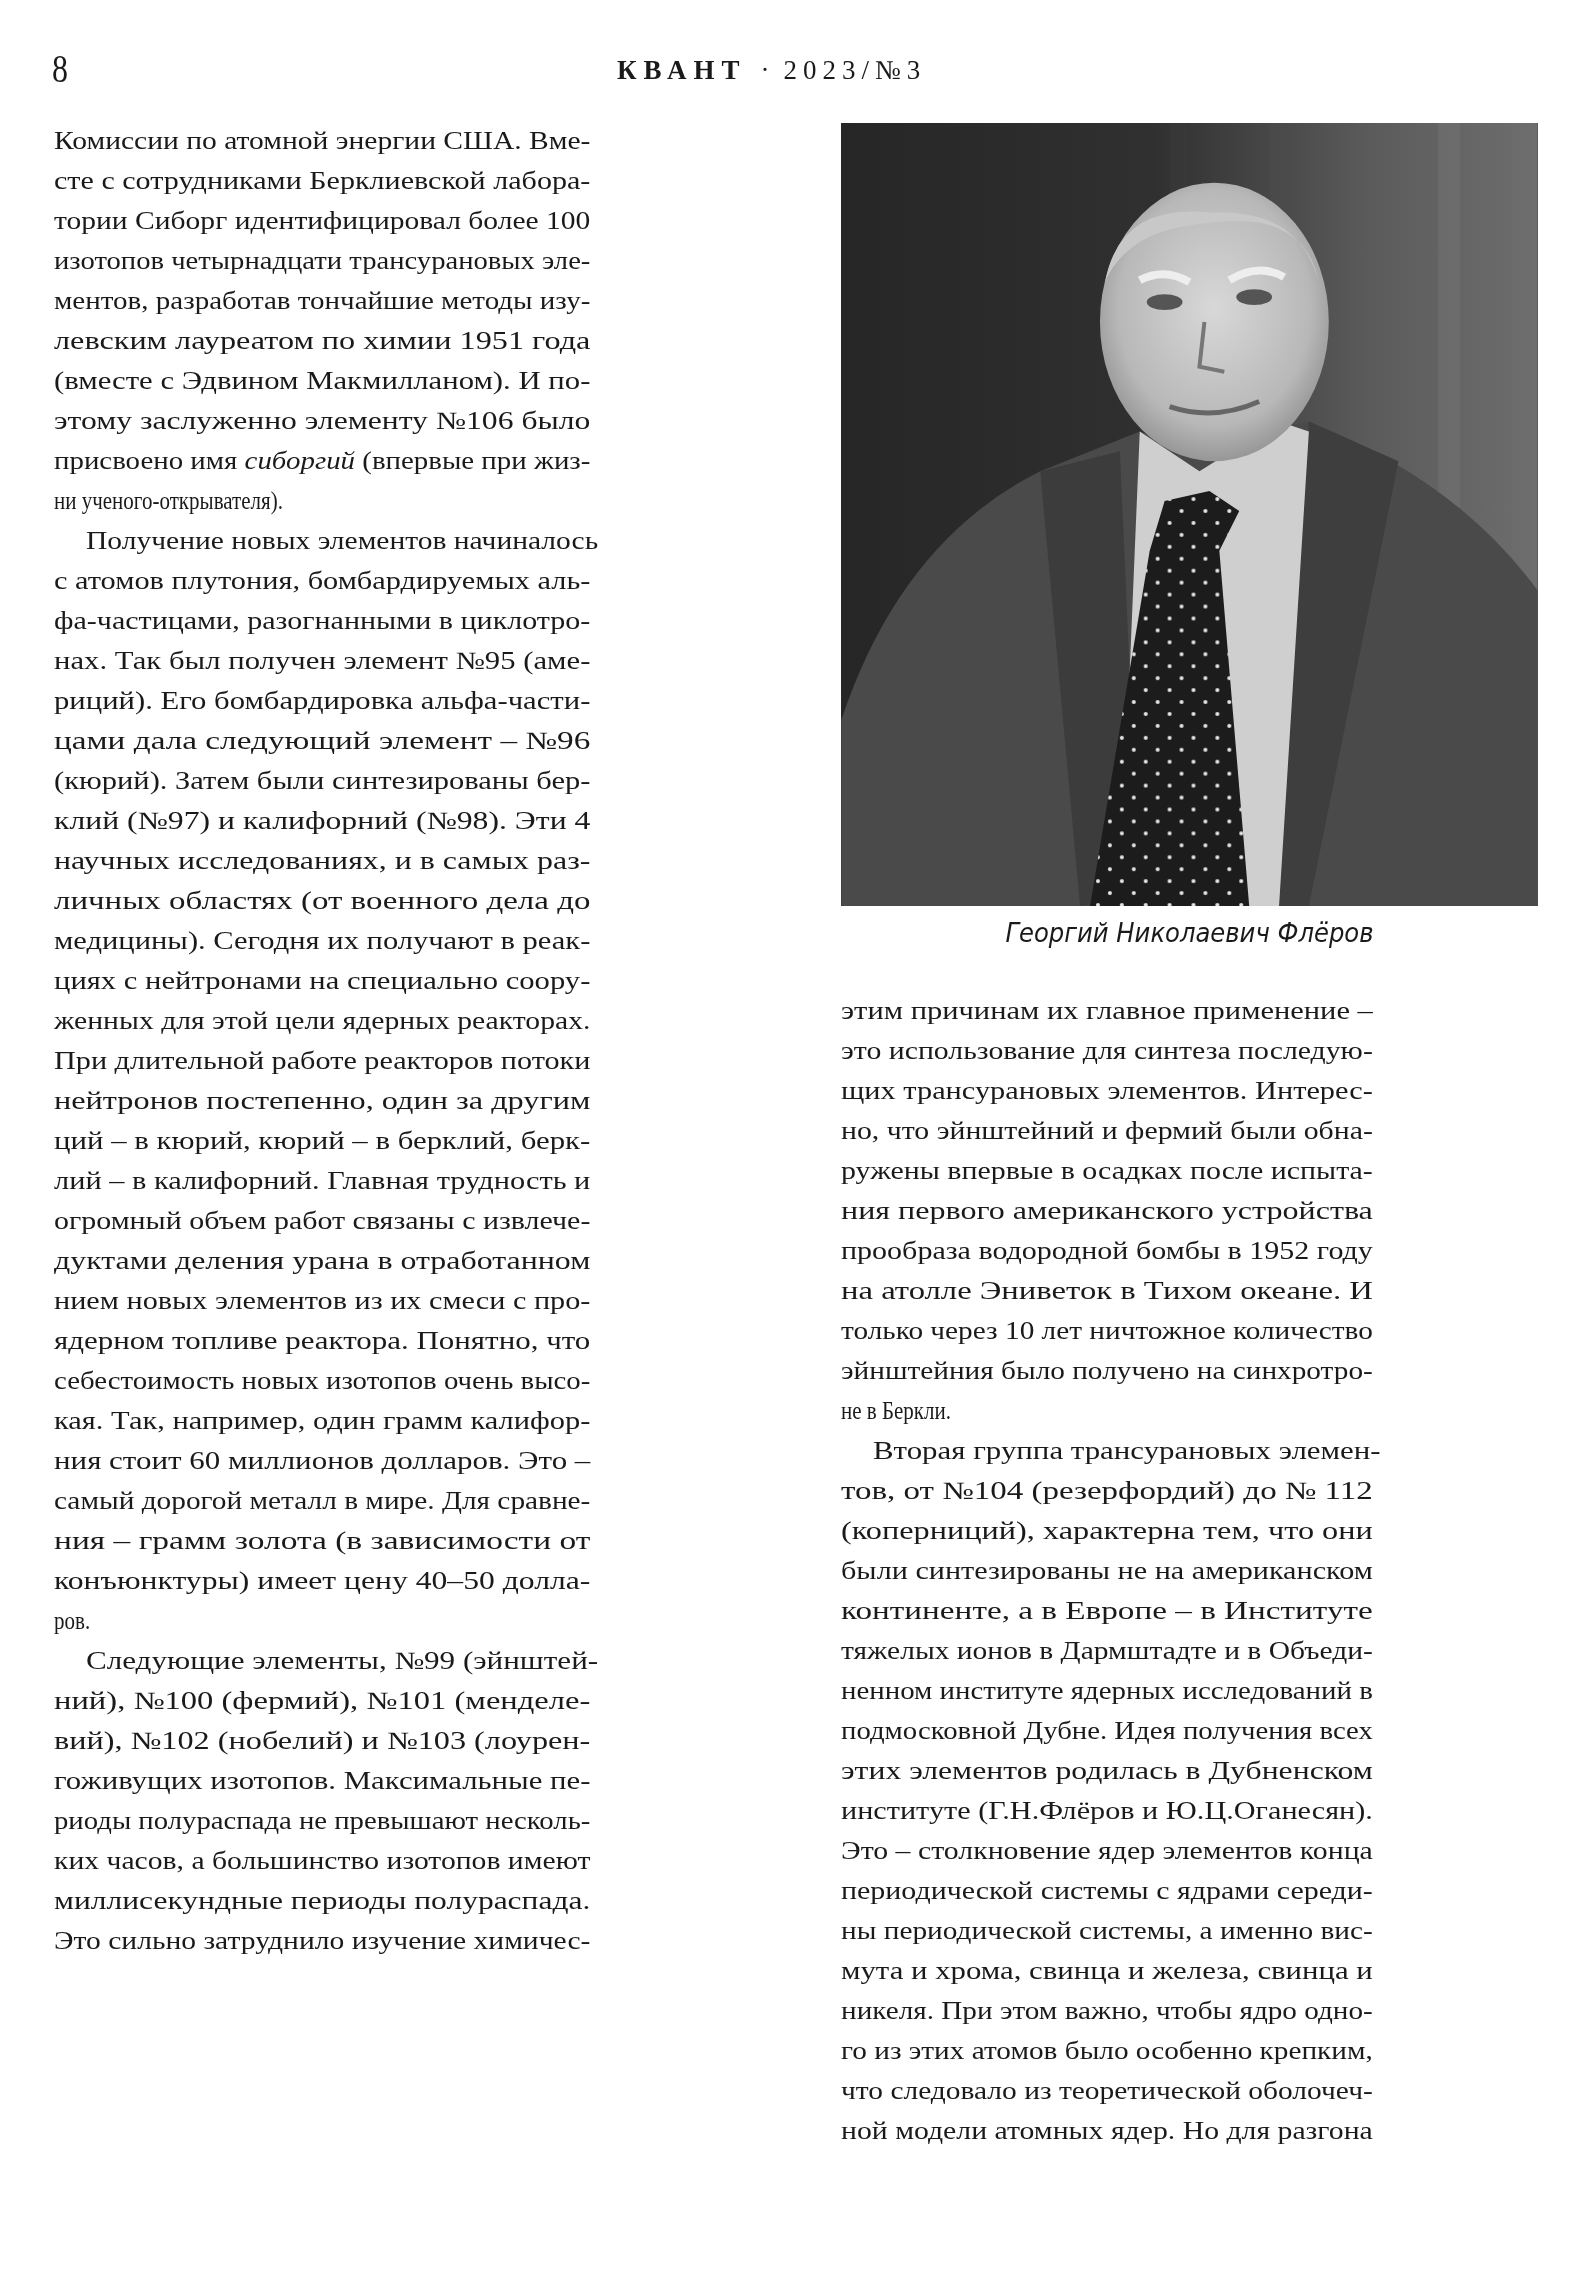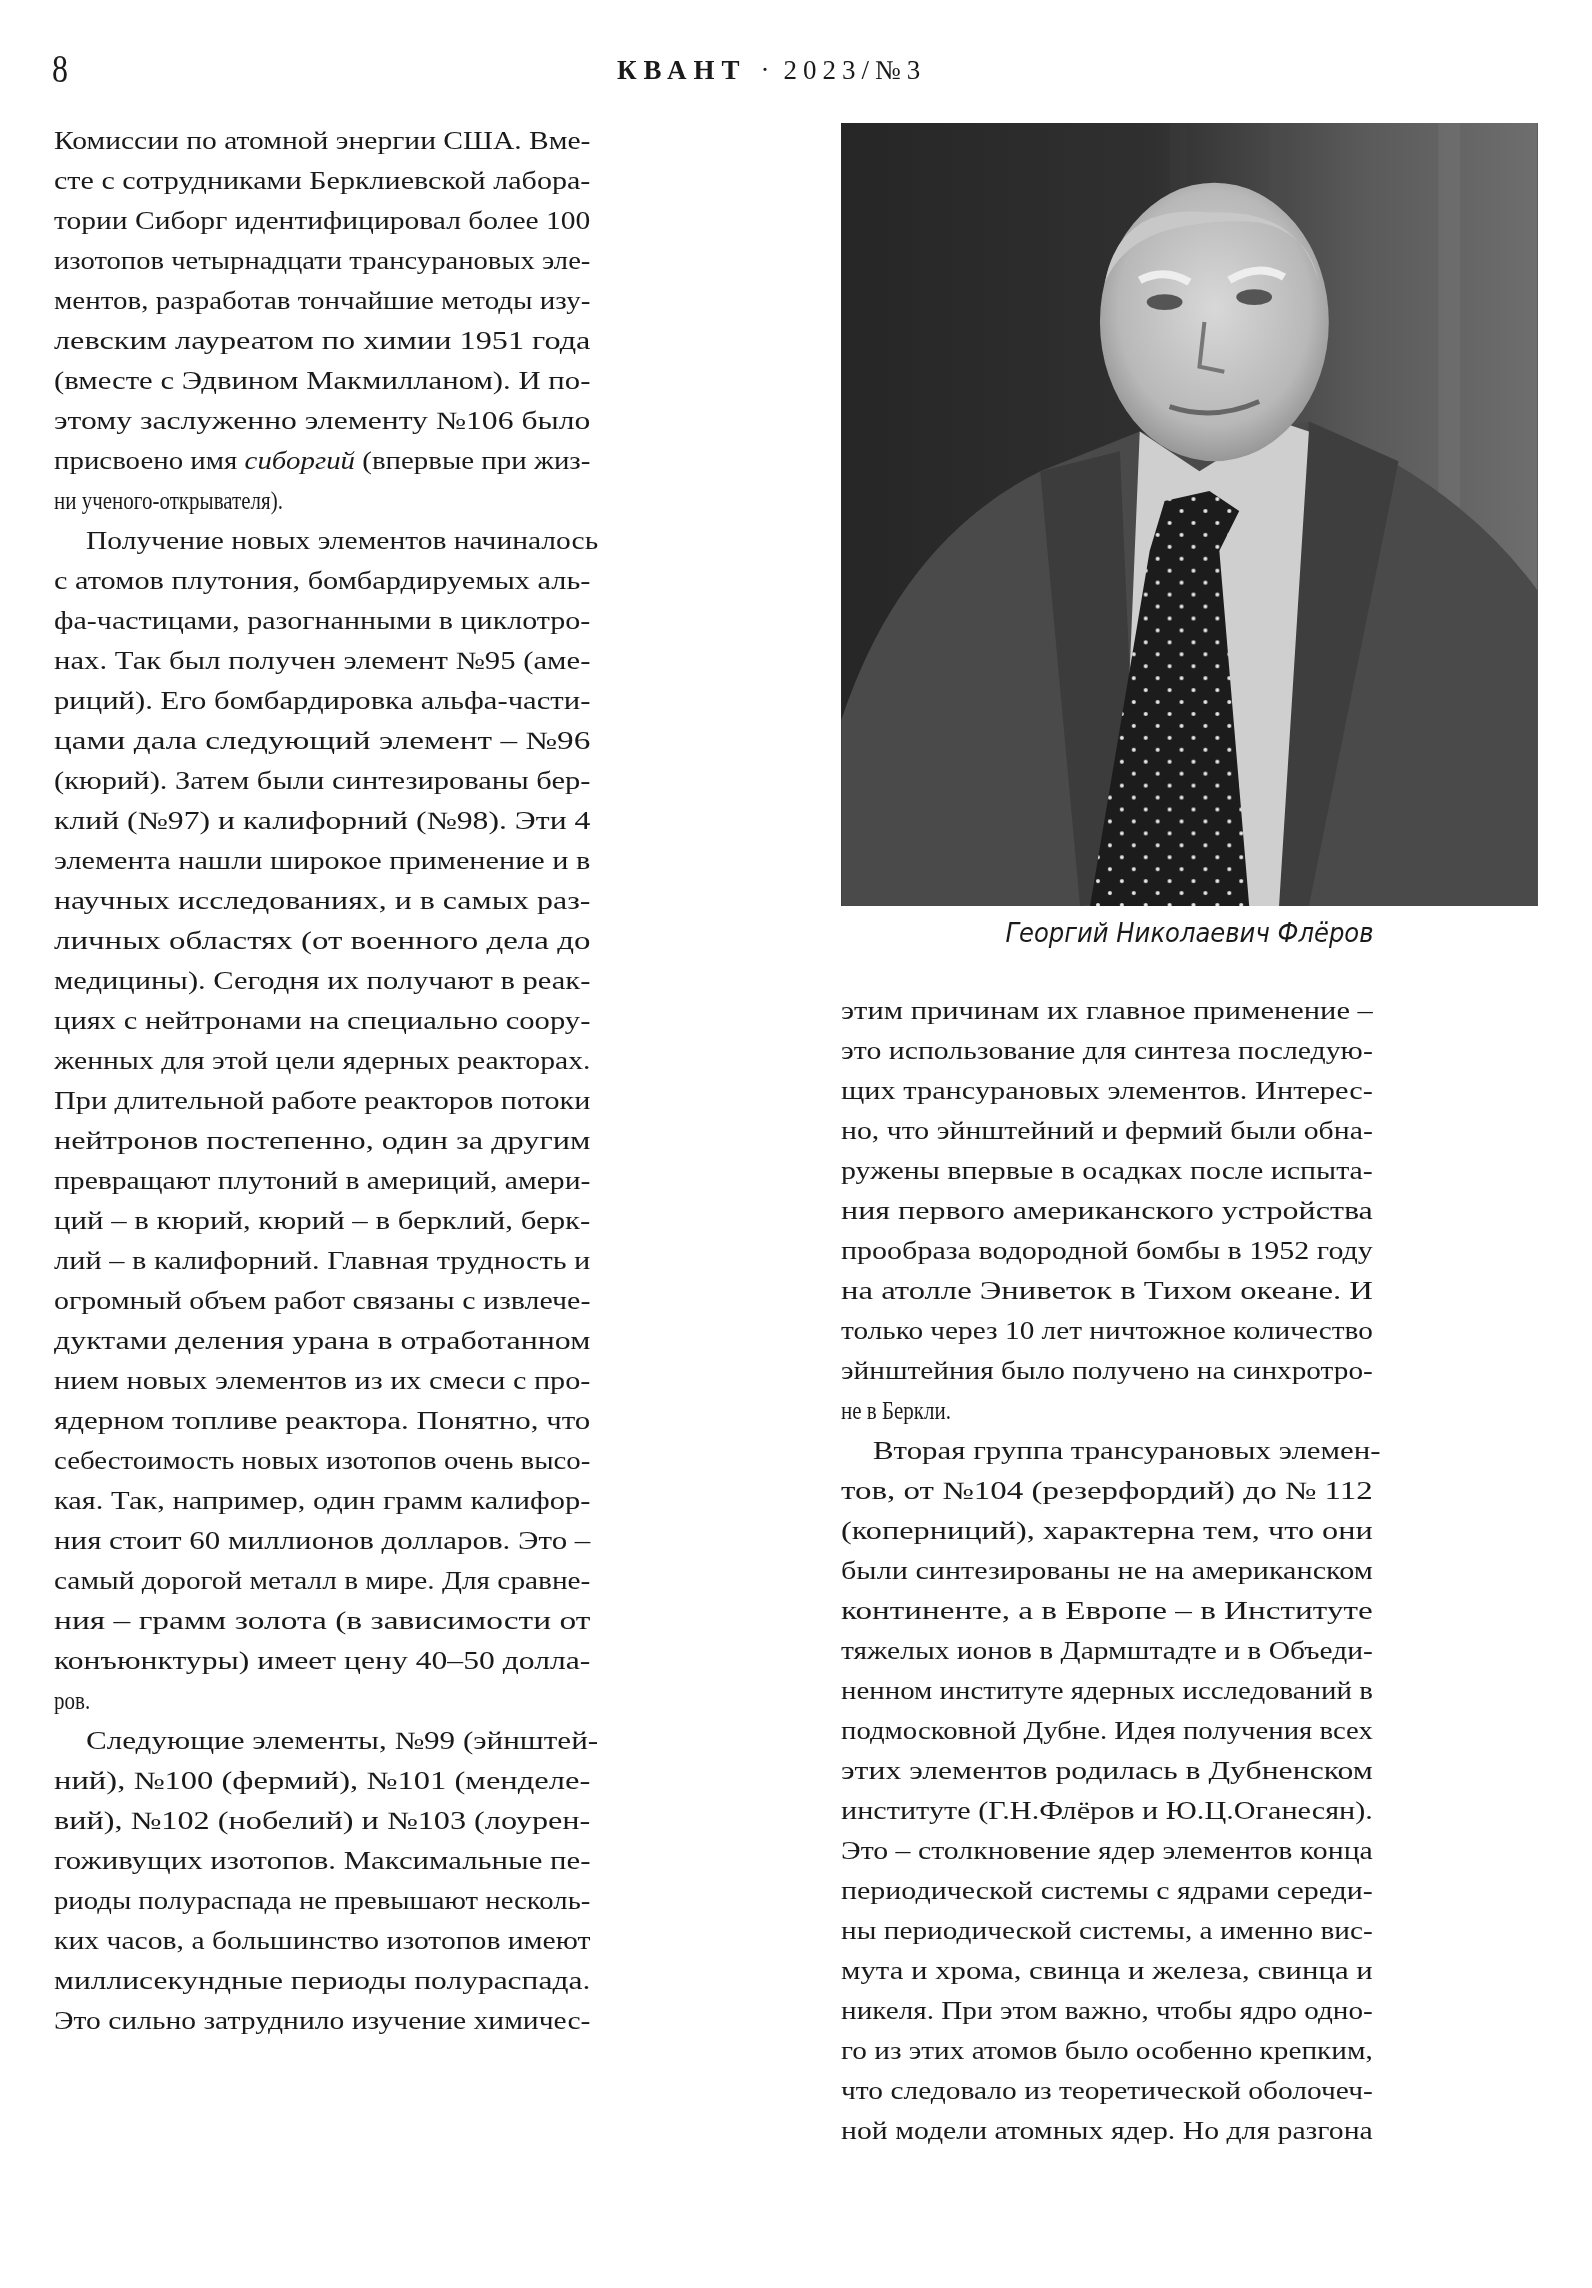--- a/index.html
+++ b/index.html
@@ -42,29 +42,27 @@
     <div class="line"><span class="txt" style="transform: scaleX(1.1554);"><span>присвоено имя </span><em>сиборгий</em><span> (впервые при жиз-</span></span></div>
     <div class="line"><span class="txt" style="transform: scaleX(0.84);"><span>ни ученого-открывателя).</span></span></div>
     <div class="line indent"><span class="txt" style="transform: scaleX(1.1808);"><span>Получение новых элементов начиналось</span></span></div>
     <div class="line"><span class="txt" style="transform: scaleX(1.2136);"><span>с атомов плутония, бомбардируемых аль-</span></span></div>
     <div class="line"><span class="txt" style="transform: scaleX(1.201);"><span>фа-частицами, разогнанными в циклотро-</span></span></div>
     <div class="line"><span class="txt" style="transform: scaleX(1.228);"><span>нах. Так был получен элемент №95 (аме-</span></span></div>
     <div class="line"><span class="txt" style="transform: scaleX(1.2266);"><span>риций). Его бомбардировка альфа-части-</span></span></div>
     <div class="line"><span class="txt" style="transform: scaleX(1.3302);"><span>цами дала следующий элемент – №96</span></span></div>
     <div class="line"><span class="txt" style="transform: scaleX(1.2199);"><span>(кюрий). Затем были синтезированы бер-</span></span></div>
     <div class="line"><span class="txt" style="transform: scaleX(1.2677);"><span>клий (№97) и калифорний (№98). Эти 4</span></span></div>
-    <div class="line"><span class="txt" style="transform: scaleX(1.2096);"><span>элемента нашли широкое применение и в</span></span></div>
     <div class="line"><span class="txt" style="transform: scaleX(1.2758);"><span>научных исследованиях, и в самых раз-</span></span></div>
     <div class="line"><span class="txt" style="transform: scaleX(1.3173);"><span>личных областях (от военного дела до</span></span></div>
     <div class="line"><span class="txt" style="transform: scaleX(1.2213);"><span>медицины). Сегодня их получают в реак-</span></span></div>
     <div class="line"><span class="txt" style="transform: scaleX(1.225);"><span>циях с нейтронами на специально соору-</span></span></div>
     <div class="line"><span class="txt" style="transform: scaleX(1.1858);"><span>женных для этой цели ядерных реакторах.</span></span></div>
     <div class="line"><span class="txt" style="transform: scaleX(1.2079);"><span>При длительной работе реакторов потоки</span></span></div>
     <div class="line"><span class="txt" style="transform: scaleX(1.2911);"><span>нейтронов постепенно, один за другим</span></span></div>
-    <div class="line"><span class="txt" style="transform: scaleX(1.1843);"><span>превращают плутоний в америций, амери-</span></span></div>
     <div class="line"><span class="txt" style="transform: scaleX(1.2323);"><span>ций – в кюрий, кюрий – в берклий, берк-</span></span></div>
     <div class="line"><span class="txt" style="transform: scaleX(1.2139);"><span>лий – в калифорний. Главная трудность и</span></span></div>
     <div class="line"><span class="txt" style="transform: scaleX(1.1979);"><span>огромный объем работ связаны с извлече-</span></span></div>
     <div class="line"><span class="txt" style="transform: scaleX(1.2758);"><span>дуктами деления урана в отработанном</span></span></div>
     <div class="line"><span class="txt" style="transform: scaleX(1.2094);"><span>нием новых элементов из их смеси с про-</span></span></div>
     <div class="line"><span class="txt" style="transform: scaleX(1.2386);"><span>ядерном топливе реактора. Понятно, что</span></span></div>
     <div class="line"><span class="txt" style="transform: scaleX(1.1524);"><span>себестоимость новых изотопов очень высо-</span></span></div>
     <div class="line"><span class="txt" style="transform: scaleX(1.2182);"><span>кая. Так, например, один грамм калифор-</span></span></div>
     <div class="line"><span class="txt" style="transform: scaleX(1.2385);"><span>ния стоит 60 миллионов долларов. Это –</span></span></div>
     <div class="line"><span class="txt" style="transform: scaleX(1.1729);"><span>самый дорогой металл в мире. Для сравне-</span></span></div>

